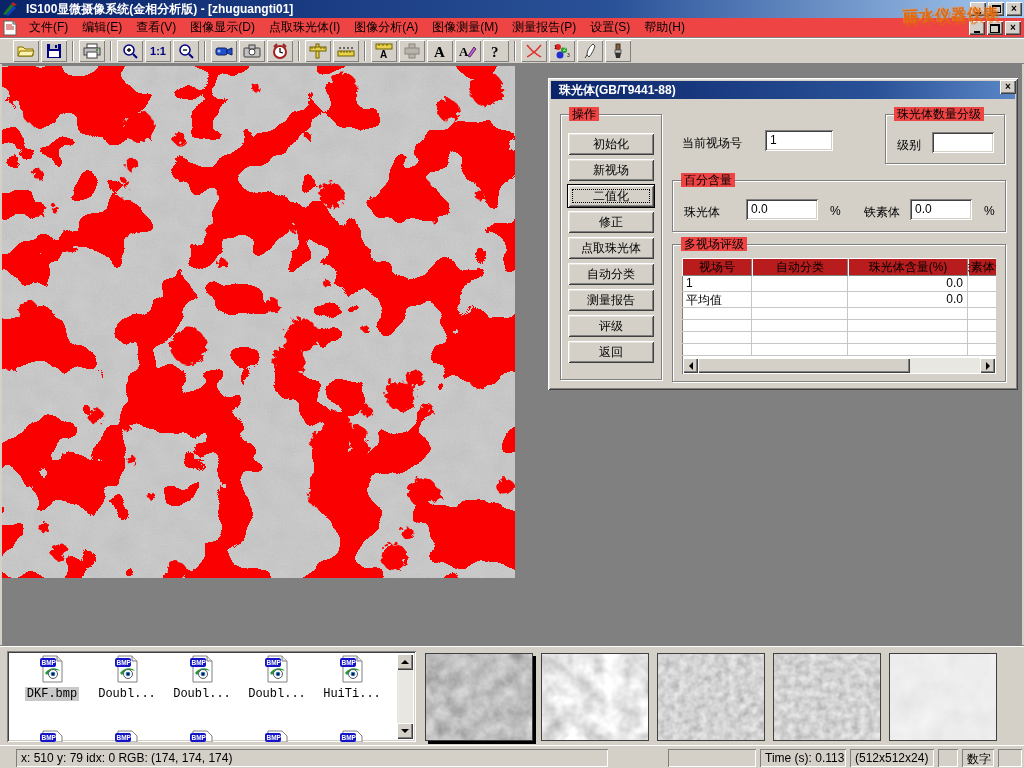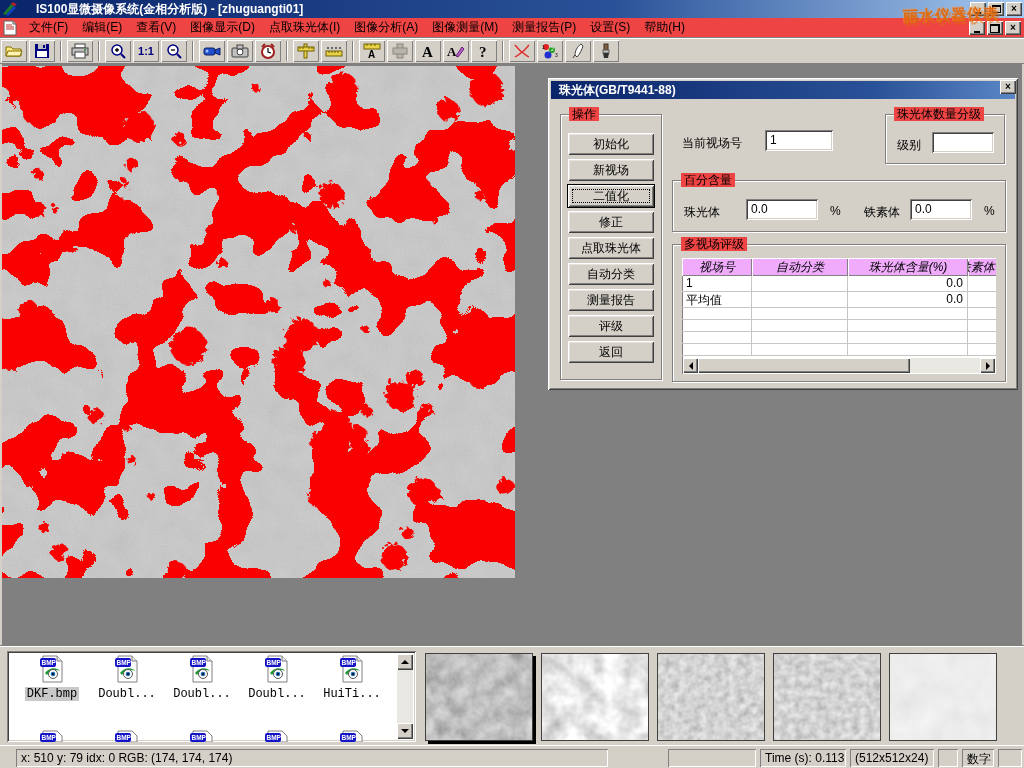--- a/index.html
+++ b/index.html
@@ -5,38 +5,38 @@
   * { margin:0; padding:0; box-sizing:border-box; }
   html,body { width:1024px; height:768px; overflow:hidden; }
   body { font-family:"Liberation Sans","DejaVu Sans",sans-serif; font-size:12px; color:#000; background:#808080; position:relative; }
   .abs { position:absolute; }
 
   
   .raised { background:#d4d0c8; box-shadow: inset 1px 1px 0 #fff, inset -1px -1px 0 #404040, inset 2px 2px 0 #e6e3de, inset -2px -2px 0 #808080; }
 
   
   #titlebar { left:0; top:0; width:1024px; height:18px; background:linear-gradient(90deg,#0a246a 0%,#2a5298 60%,#a6caf0 100%); display:flex; align-items:center; }
-  #titlebar .title { color:#fff; font-weight:bold; font-size:12px; margin-left:18px; white-space:nowrap; }
+  #titlebar .title { color:#fff; font-weight:bold; font-size:12px; margin-left:8px; white-space:nowrap; }
   .winbtn { width:16px; height:14px; background:#d4d0c8; box-shadow: inset 1px 1px 0 #fff, inset -1px -1px 0 #404040, inset -2px -2px 0 #808080; display:flex; align-items:center; justify-content:center; font-size:10px; font-weight:bold; line-height:1; }
   #title-btns { position:absolute; right:2px; top:2px; display:flex; gap:2px; }
   #child-btns { position:absolute; right:3px; top:3px; display:flex; gap:2px; }
   .glyph-min { width:6px; height:2px; background:#000; margin-top:7px; }
   .glyph-max { width:9px; height:8px; border:1px solid #000; border-top-width:2px; }
   .glyph-restore { position:relative; width:10px; height:9px; }
   .glyph-restore:before { content:""; position:absolute; right:0; top:0; width:7px; height:6px; border:1px solid #000; border-top-width:2px; }
   .glyph-restore:after { content:""; position:absolute; left:0; bottom:0; width:7px; height:6px; border:1px solid #000; border-top-width:2px; background:#d4d0c8; }
   #watermark { left:903px; top:6px; color:#e06a10; font-size:15px; font-weight:bold; letter-spacing:1px; z-index:50; text-shadow:2px 3px 0 rgba(224,106,16,.55), -1px -1px 0 rgba(255,150,60,.5); transform:rotate(-2deg); white-space:nowrap; }
 
   
   #menubar { left:0; top:18px; width:1024px; height:20px; background:#ef4444; display:flex; align-items:center; border-bottom:1px solid #808080; }
   .menu-item { padding:2px 7px; white-space:nowrap; }
   #doc-icon { margin:0 4px 0 3px; }
 
   
-  #toolbar { left:0; top:38px; width:1024px; height:26px; background:#d4d0c8; display:flex; align-items:center; box-shadow: inset 0 1px 0 #fff, inset 0 -1px 0 #808080; padding-left:0; }
+  #toolbar { left:0; top:38px; width:1024px; height:26px; background:#d4d0c8; display:flex; align-items:center; box-shadow: inset 0 1px 0 #fff, inset 0 -1px 0 #808080; padding-left:12px; }
   .tbtn { width:26px; height:22px; display:flex; align-items:center; justify-content:center; background:#d4d0c8; box-shadow: inset 1px 1px 0 #fff, inset -1px -1px 0 #808080; margin:0 1px; }
   .tsep { width:2px; height:20px; margin:0 4px; box-shadow: inset 1px 0 0 #808080, inset -1px 0 0 #fff; }
   .ratio-label { color:#000080; font-weight:bold; font-size:11px; }
 
   
   #workspace { left:0; top:64px; width:1024px; height:581px; background:#808080; border-left:2px solid #d4d0c8; border-right:2px solid #d4d0c8; }
   #main-image { position:absolute; left:2px; top:66px; width:513px; height:512px; }
 
   
   #dialog { left:548px; top:78px; width:470px; height:312px; z-index:20; }
@@ -46,21 +46,21 @@
   .groupbox { position:absolute; border:1px solid #808080; box-shadow: inset 1px 1px 0 #fff, 1px 1px 0 #fff; }
   .groupbox > legend { position:absolute; top:-8px; left:8px; background:#ef4444; padding:0 3px; line-height:14px; }
   .dlg-btn { position:absolute; left:20px; width:86px; height:22px; background:#d4d0c8; box-shadow: inset 1px 1px 0 #fff, inset -1px -1px 0 #404040, inset 2px 2px 0 #e6e3de, inset -2px -2px 0 #808080; display:flex; align-items:center; justify-content:center; }
   .dlg-btn.focused { outline:1px dotted #000; outline-offset:-5px; box-shadow: 0 0 0 1px #000, inset 1px 1px 0 #fff, inset -1px -1px 0 #404040, inset 2px 2px 0 #e6e3de, inset -2px -2px 0 #808080; }
   .field { position:absolute; background:#fff; box-shadow: inset 1px 1px 0 #808080, inset -1px -1px 0 #fff, inset 2px 2px 0 #404040, inset -2px -2px 0 #d4d0c8; padding:3px 4px 0 5px; font-size:12px; }
   .lbl { position:absolute; white-space:nowrap; }
 
   
   #grading-table { position:absolute; left:134px; top:180px; width:314px; height:116px; background:#fff; box-shadow: inset 1px 1px 0 #808080, inset -1px -1px 0 #fff; overflow:hidden; }
   .thead { display:flex; height:18px; }
-  .th { background:#f0abfc; box-shadow: inset 1px 1px 0 #fff, inset -1px -1px 0 #808080; display:flex; align-items:center; justify-content:center; white-space:nowrap; overflow:hidden; flex-shrink:0;font-style:italic; }
+  .th { background:#b91c1c; box-shadow: inset 1px 1px 0 #fff, inset -1px -1px 0 #808080; display:flex; align-items:center; justify-content:center; white-space:nowrap; overflow:hidden; flex-shrink:0; }
   .tr { display:flex; border-bottom:1px solid #c6c6c6; }
   .td { border-right:1px solid #c6c6c6; overflow:hidden; white-space:nowrap; flex-shrink:0; padding:0 4px; }
   .td.num { text-align:right; }
   .hscroll { position:absolute; left:1px; bottom:1px; width:312px; height:15px; background:#d4d0c8; display:flex; }
   .sbtn { width:15px; height:15px; background:#d4d0c8; box-shadow: inset 1px 1px 0 #fff, inset -1px -1px 0 #404040, inset -2px -2px 0 #808080; display:flex; align-items:center; justify-content:center; flex-shrink:0; }
   .arrow-l { width:0;height:0;border-top:4px solid transparent;border-bottom:4px solid transparent;border-right:4px solid #000; }
   .arrow-r { width:0;height:0;border-top:4px solid transparent;border-bottom:4px solid transparent;border-left:4px solid #000; }
   .arrow-u { width:0;height:0;border-left:4px solid transparent;border-right:4px solid transparent;border-bottom:4px solid #000; }
   .arrow-d { width:0;height:0;border-left:4px solid transparent;border-right:4px solid transparent;border-top:4px solid #000; }
   .hthumb { height:15px; width:212px; background:#d4d0c8; box-shadow: inset 1px 1px 0 #fff, inset -1px -1px 0 #404040, inset -2px -2px 0 #808080; }

